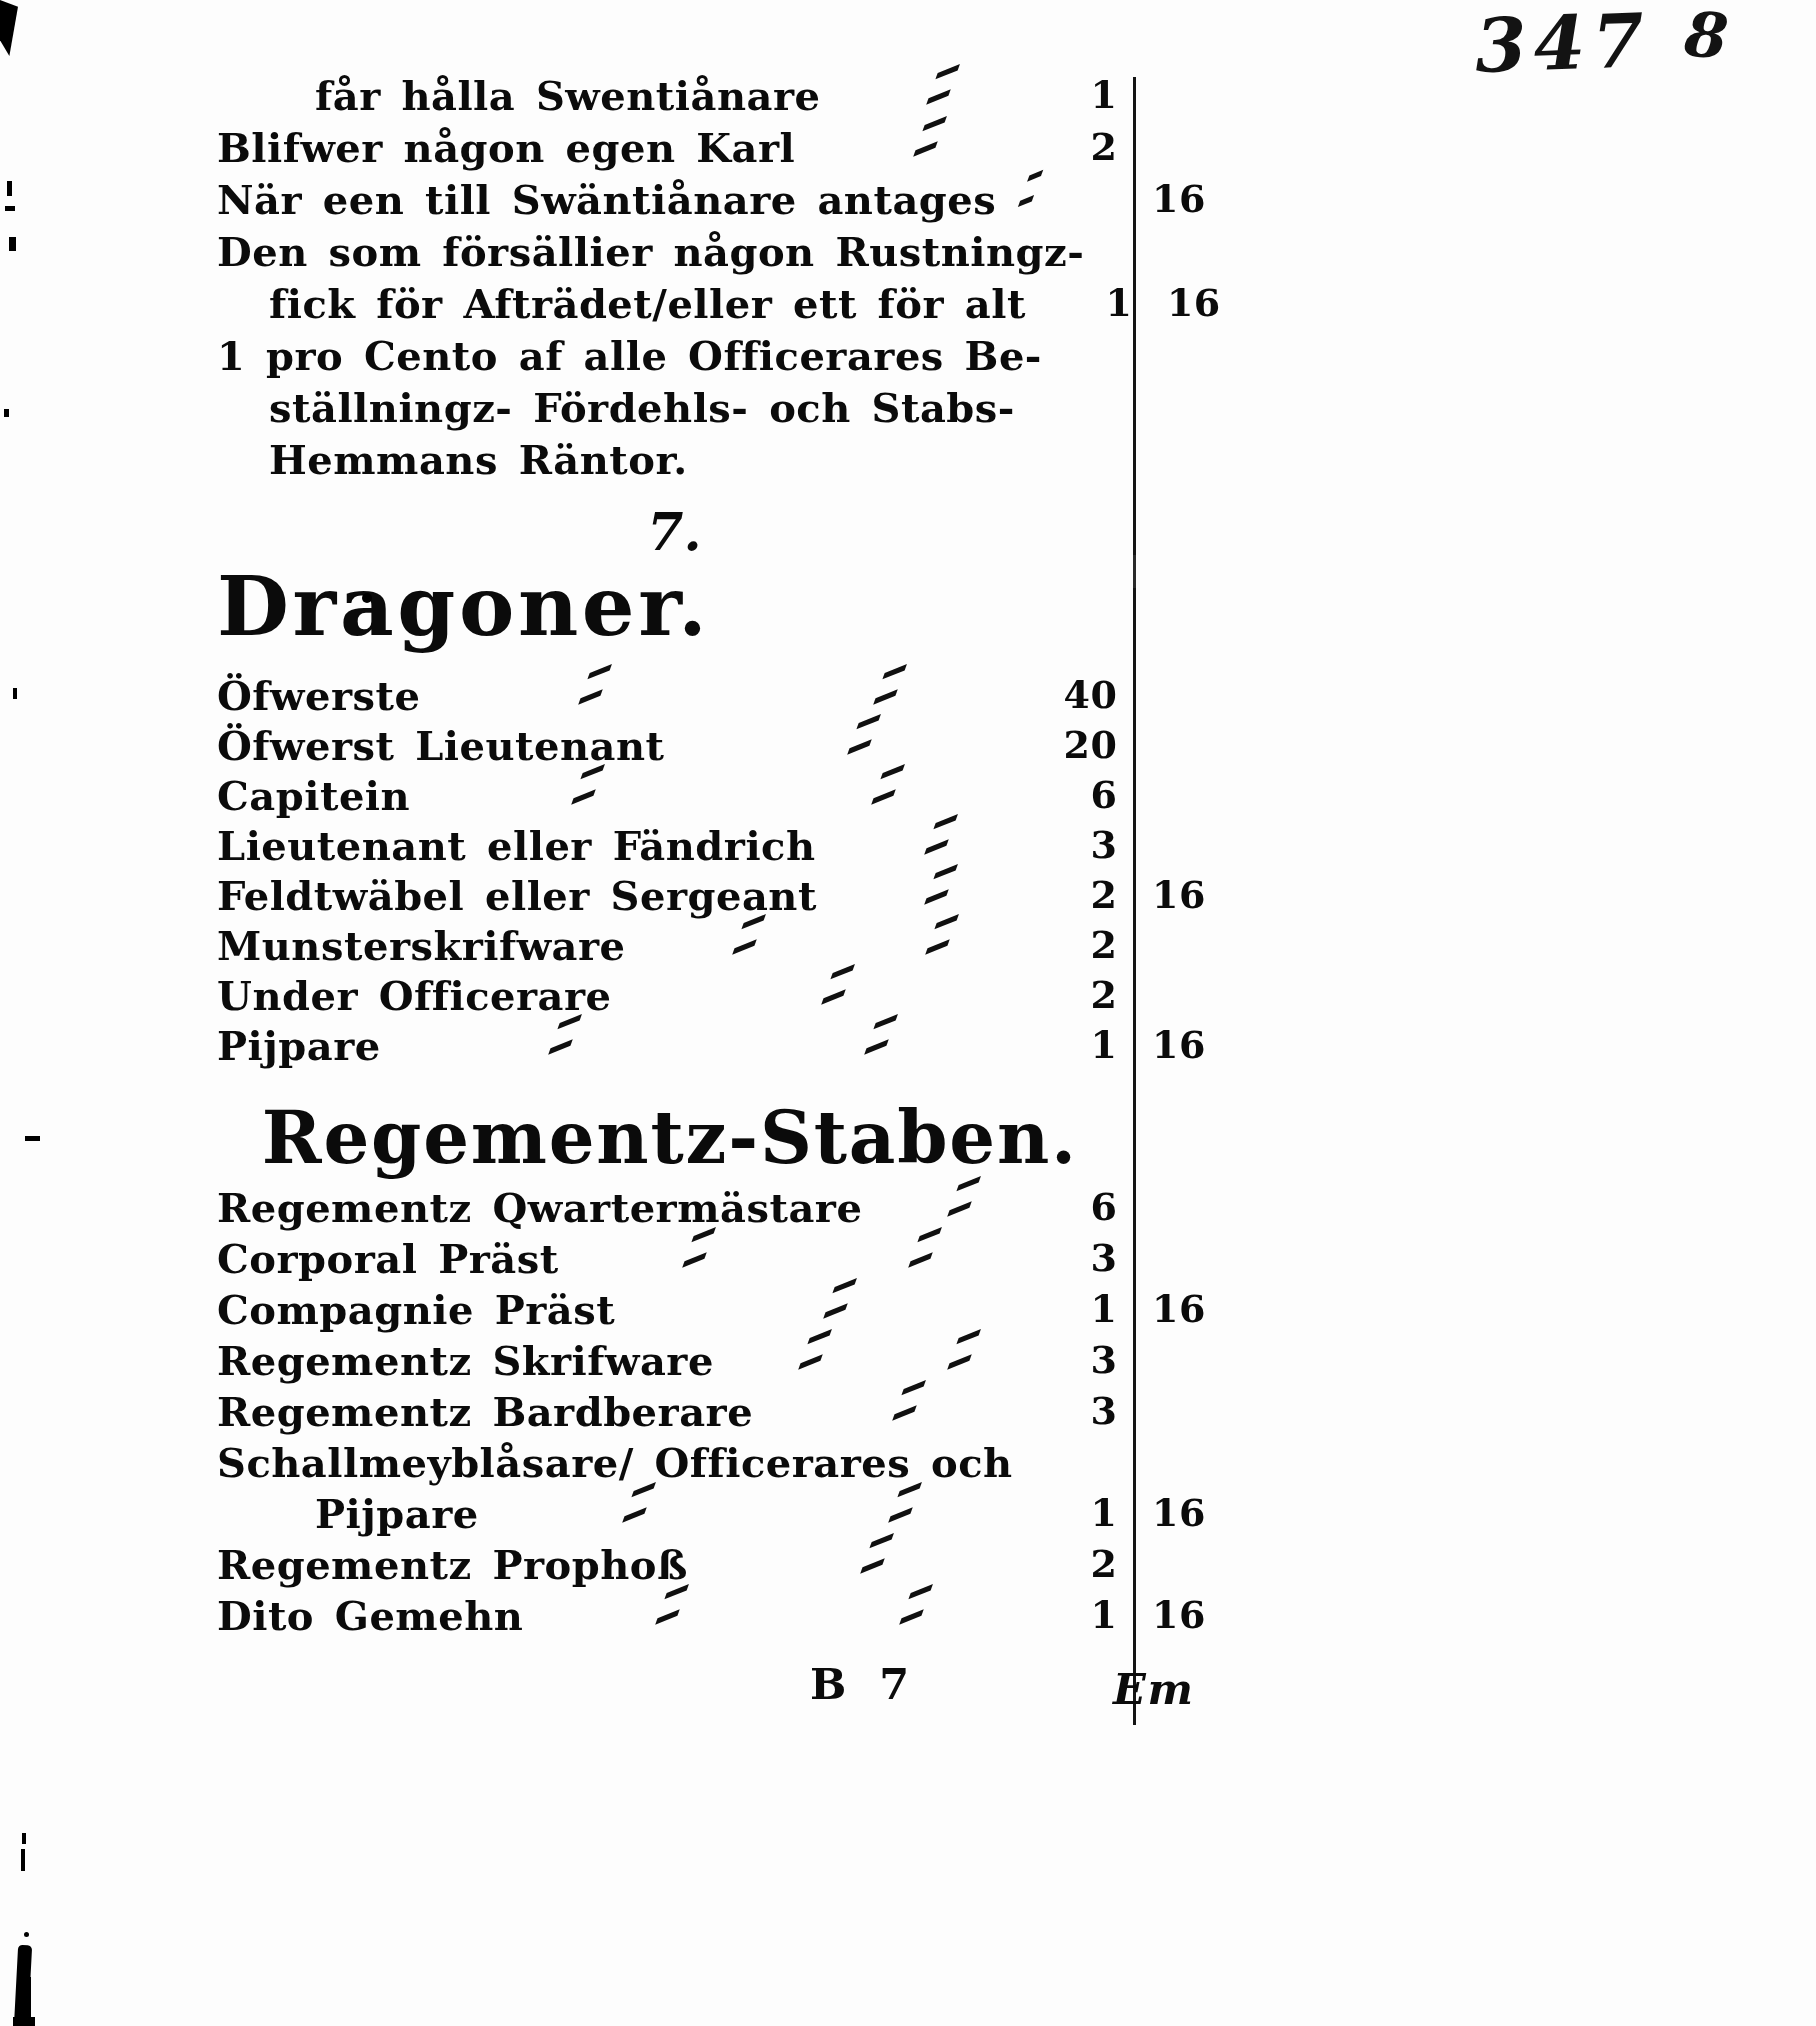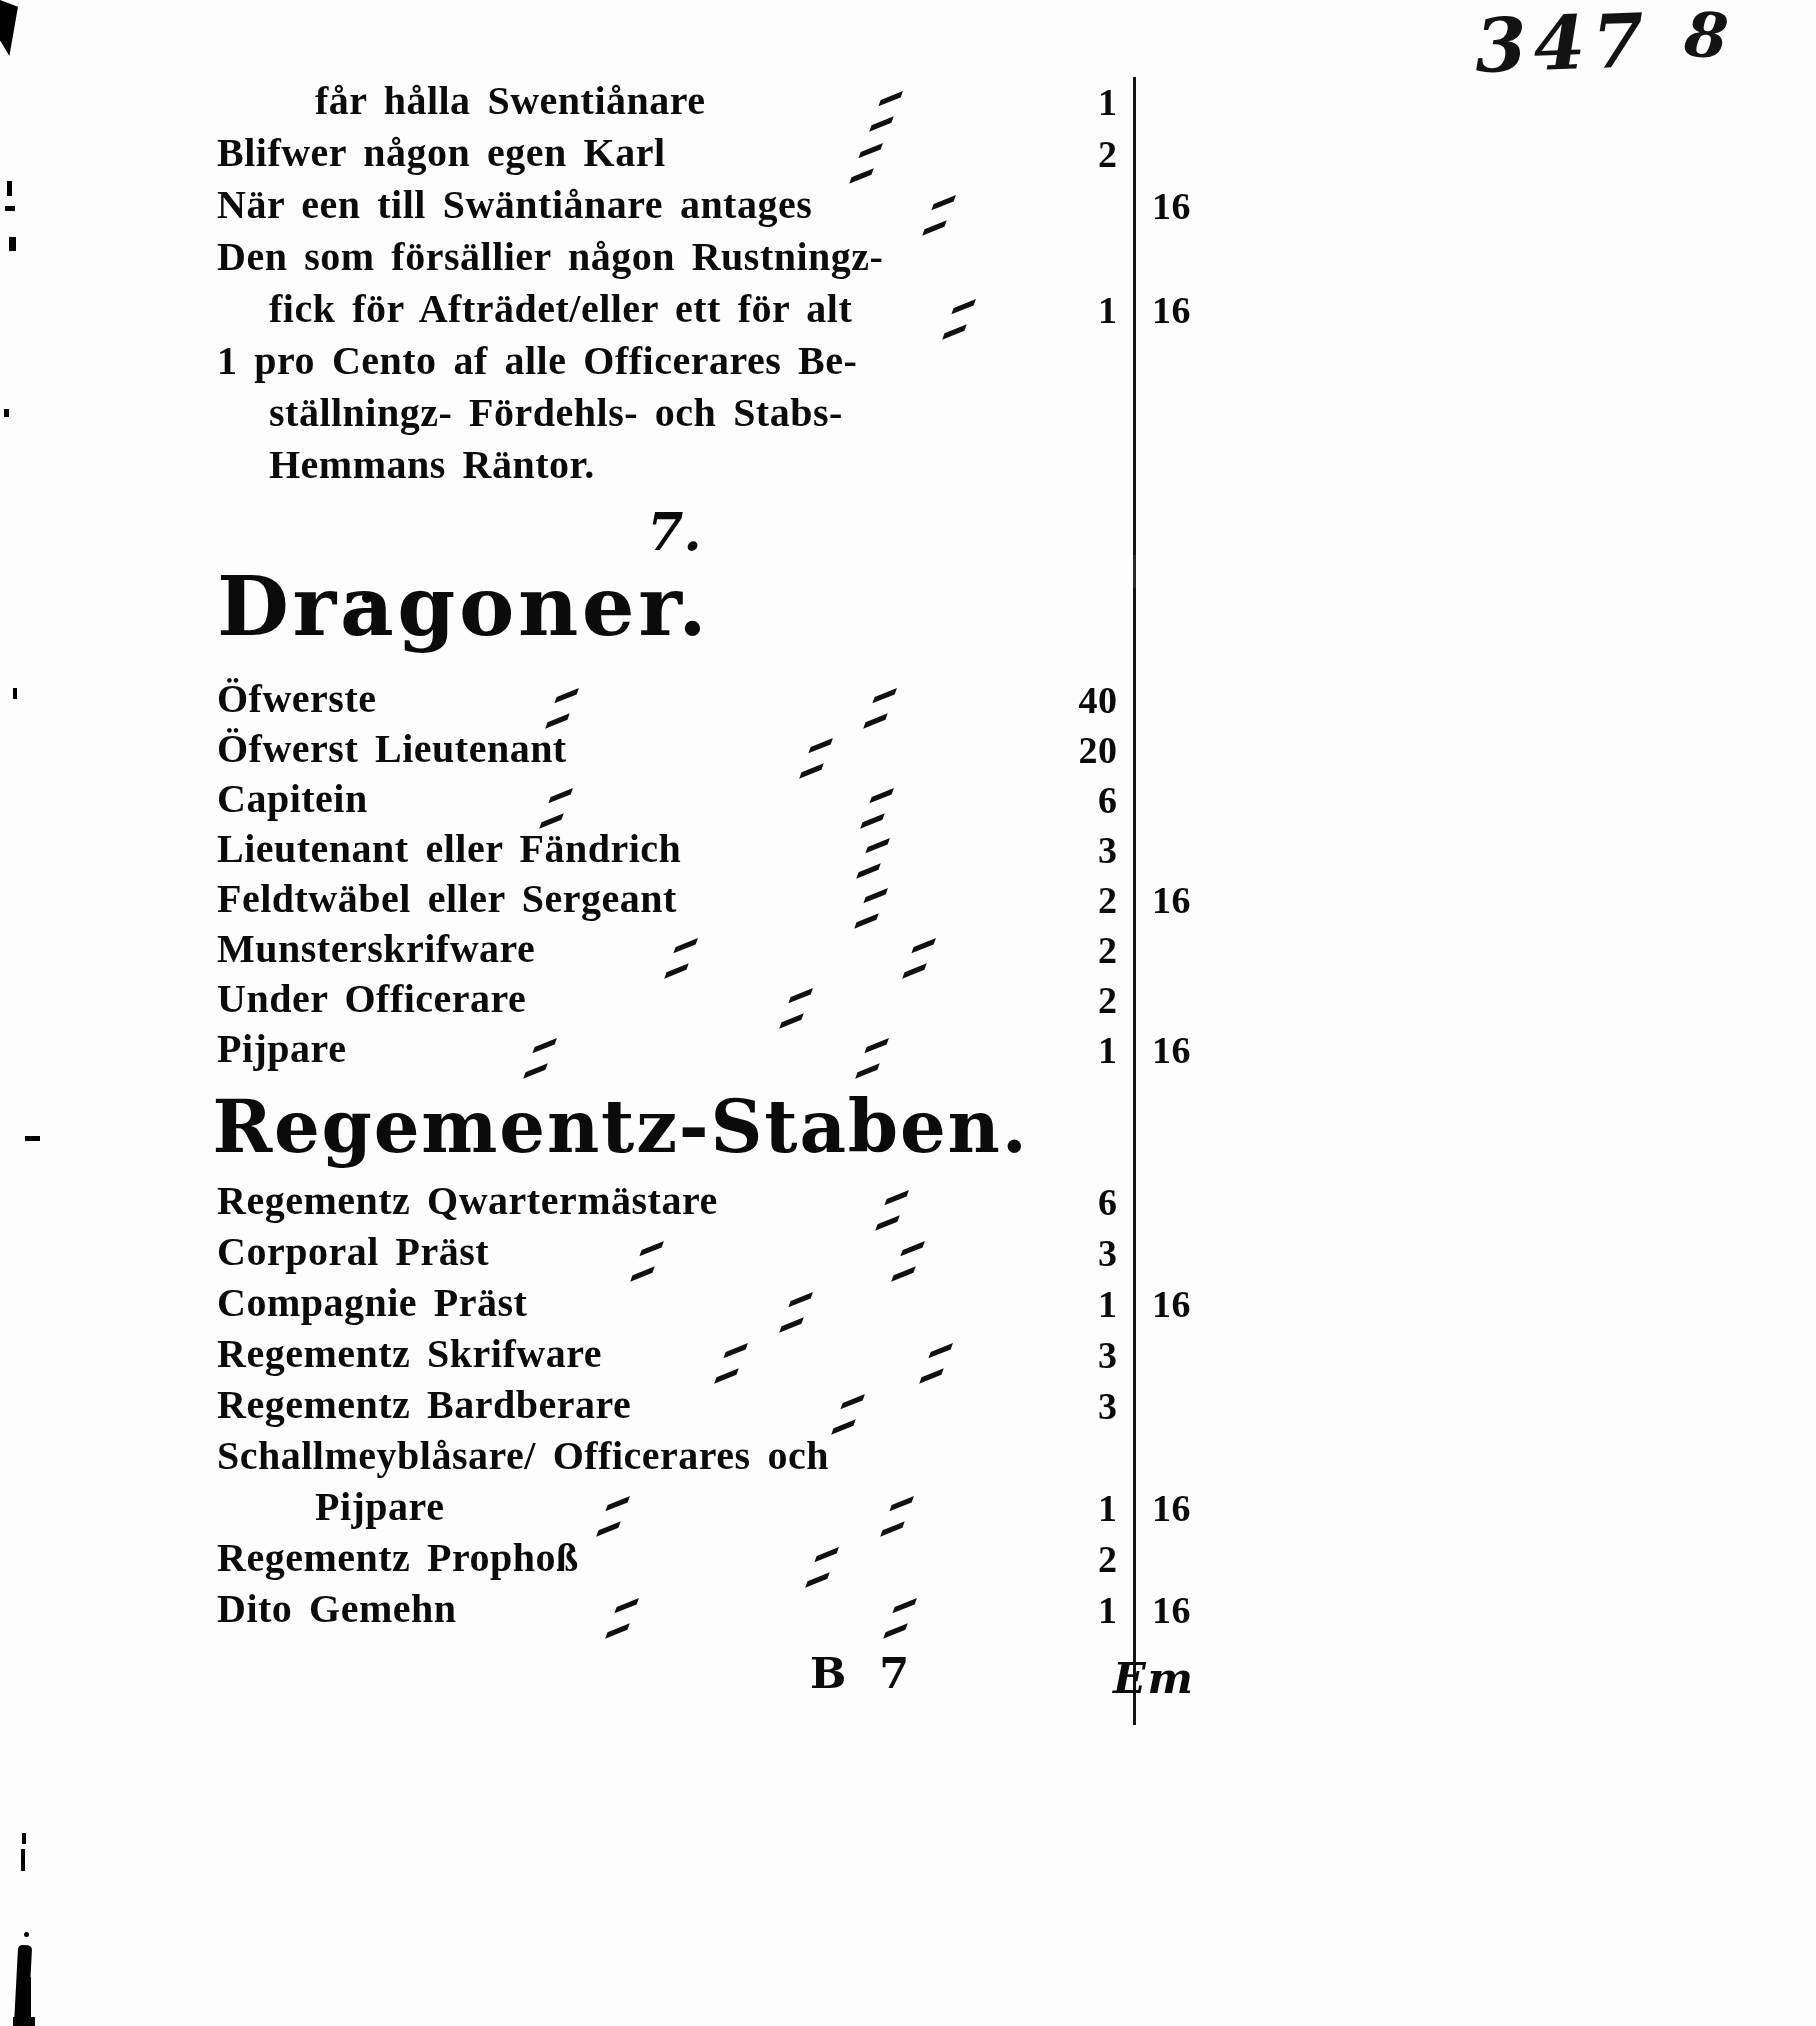--- a/index.html
+++ b/index.html
@@ -10,26 +10,25 @@
     background:#fdfdfd;
     overflow:hidden;
     font-family:"DejaVu Serif", serif;
     color:#0b0b0b;
   }
   
   .content{
     position:absolute;left:217px;top:72px;width:995px;
   }
   .rows .row{
-    display:flex;align-items:flex-end;
+    display:flex;align-items:flex-start;
     width:995px;
     font-weight:bold;font-size:40px;
     letter-spacing:0.5px;word-spacing:6.3px;
     white-space:nowrap;
-    font-family:Liberation Serif, serif;
   }
   .rows-intro .row{height:52px;}
   .rows-dragoner .row{height:50px;}
   .rows-staben .row{height:51px;}
   .row .label{flex:0 0 auto;}
   .row.ind-1 .label{margin-left:52px;}
   .row.ind-2 .label{margin-left:98px;}
   .row .leaders{
     flex:1 1 auto;display:flex;align-items:center;
     justify-content:space-around;min-width:0;padding:0 27px;
@@ -47,23 +46,23 @@
     font-size:52px;font-weight:bold;font-style:italic;
     height:58px;line-height:58px;margin-top:14.5px;
   }
   .title-dragoner{
     width:915px;text-align:left;
     font-size:83px;font-weight:bold;letter-spacing:3.6px;
     height:95px;line-height:90px;
   }
   .rows-dragoner{margin-top:16.3px;}
   .title-staben{
-    width:915px;text-align:center;
+    width:915px;text-align:right;
     font-size:72px;font-weight:bold;letter-spacing:1.8px;
-    height:90px;line-height:87px;margin-top:11px;
+    height:90px;line-height:87px;margin-top:22px;
     transform:translateX(-54px);
   }
   
   .footer{position:relative;height:81px;margin-top:16.3px;font-weight:bold;}
   .sig{position:absolute;left:593px;top:0;font-size:43px;letter-spacing:9px;}
   .catchword{position:absolute;left:896px;top:5.4px;font-size:43px;font-style:italic;letter-spacing:1.8px;}
   
   .col-rule{
     position:absolute;left:1133px;top:77px;width:2.7px;height:1648px;
     background:linear-gradient(180deg,#141414 0 29%, #2a2a2a 29% 31%, #141414 31% 100%);

